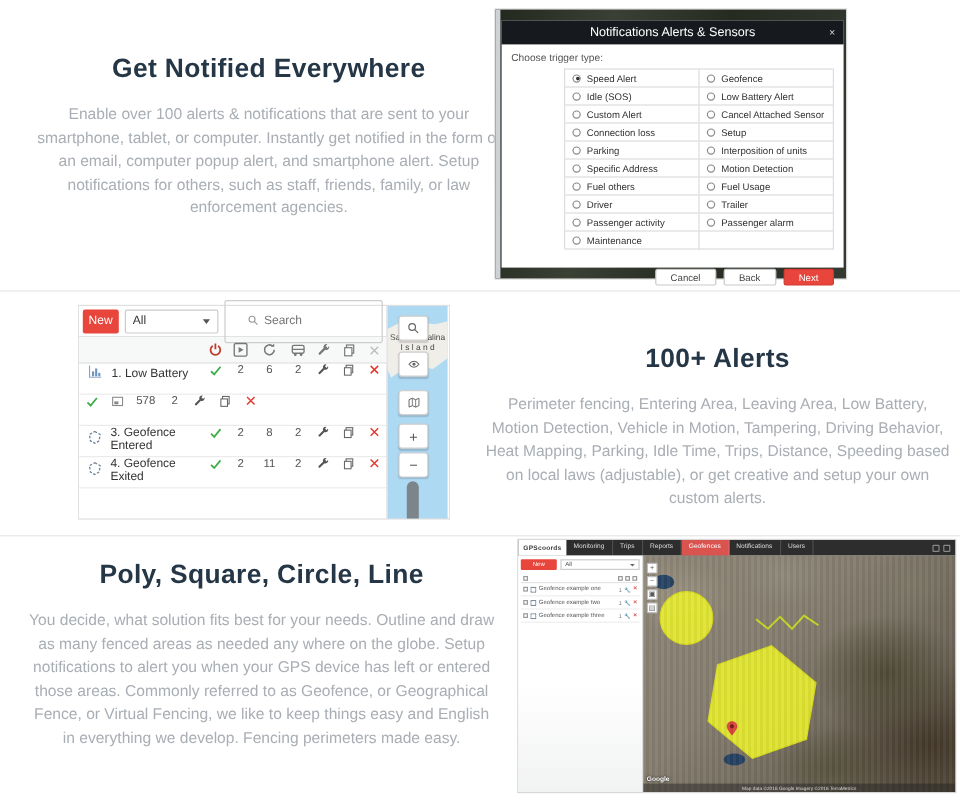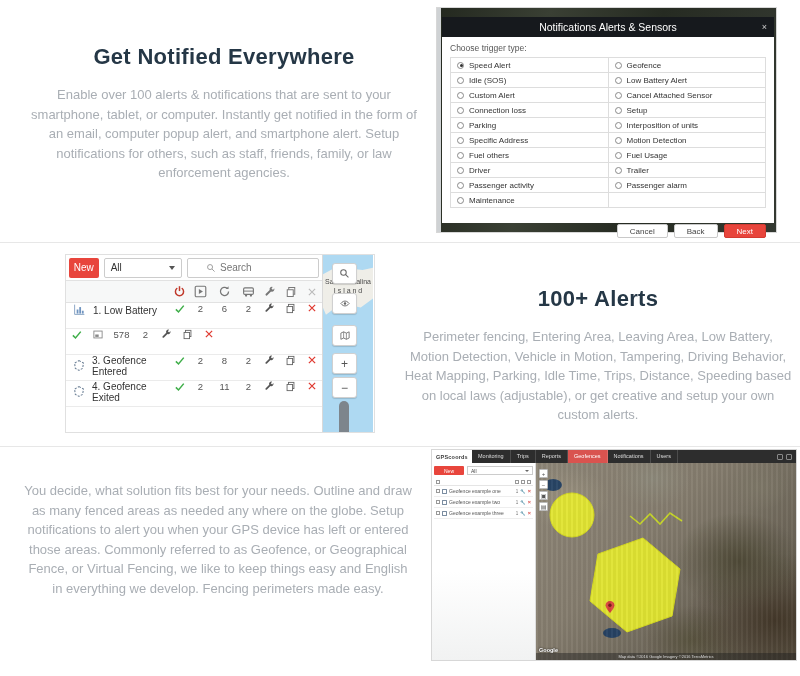--- a/index.html
+++ b/index.html
@@ -11,31 +11,31 @@
   
   .txtblock { position:absolute; text-align:center; }
   .txtblock h2 { color:#253746; font-size:22px; font-weight:bold; letter-spacing:.3px; }
   .txtblock p { margin-top:15px; color:#a9aeb4; font-size:13px; line-height:1.5; }
 
   .s1-text { left:28px; top:44px; width:392px; }
   .s2-text { left:404px; top:286px; width:388px; }
   .s3-text { left:22px; top:466px; width:392px; }
 
   
-  .shot1 { position:absolute; left:437px; top:8px; width:339px; height:224px;
+  .shot1 { position:absolute; left:413px; top:8px; width:292px; height:224px;
            background:linear-gradient(100deg,#23281f,#3a4034 30%,#262b22 60%,#343931);
            box-shadow:0 0 0 1px #d7d7d7; }
   .shot1-leftstrip { position:absolute; left:0; top:0; width:4px; height:100%; background:#cfd2d4; }
   .dialog { position:absolute; left:5px; top:9px; right:2px; height:206px; background:#fff; }
   .dialog-title { height:20px; background:#16191d; color:#fff; font-size:10.5px;
                   line-height:20px; text-align:center; position:relative; }
   .dialog-close { position:absolute; right:7px; top:0; color:#cfcfcf; font-size:9px; cursor:default; }
   .dialog-body { padding:6px 8px 0 8px; }
   .dialog-prompt { font-size:8.5px; color:#555; margin-bottom:4px; }
-  .tgrid { display:grid; grid-template-columns:1fr 1fr; border-top:1px solid #ddd; border-left:1px solid #ddd; }
+  .tgrid { display:grid; grid-template-columns:1fr 1fr; border-top:1px solid #ddd; border-left:1px solid #ddd;margin-left:44px; }
   .tcell { height:15px; border-right:1px solid #ddd; border-bottom:1px solid #ddd;
            display:flex; align-items:center; padding-left:6px; font-size:8px; color:#333; gap:5px; }
   .radio { width:7px; height:7px; border:1px solid #8a8a8a; border-radius:50%; position:relative; flex:0 0 auto; }
   .radio.sel::after { content:""; position:absolute; left:1.5px; top:1.5px; width:3px; height:3px;
                       background:#333; border-radius:50%; }
   .dialog-footer { display:flex; justify-content:flex-end; gap:6px; margin-top:16px; }
   .dbtn { height:14px; padding:0 12px; font-size:8px; border:1px solid #c9c9c9; background:#fff;
           color:#444; border-radius:2px; font-family:inherit; }
   .dbtn.next { background:#e8453c; border-color:#d43a31; color:#fff; }
 
@@ -44,21 +44,21 @@
            box-shadow:0 0 0 1px #e0e0e0; }
   .panel { width:257px; background:#fff; border-right:1px solid #d9d9d9; }
   .panel-toolbar { height:26px; display:flex; align-items:center; gap:5px; padding:0 3px;
                    border-bottom:1px solid #e2e2e2; }
   .btn-new { width:36px; height:20px; background:#e8453c; color:#fff; border:none; font-size:10px;
              border-radius:2px; font-family:inherit; }
   .dd { width:92px; height:20px; border:1px solid #ccc; border-radius:2px; display:flex;
         align-items:center; padding:0 6px; font-size:10px; color:#333; justify-content:space-between; }
   .caret { width:0; height:0; border-left:3.5px solid transparent; border-right:3.5px solid transparent;
            border-top:4px solid #555; }
-  .searchbox { flex:1; height:20px; border:1px solid #ccc; border-radius:2px; display:flex;
+  .searchbox { flex:1; height:36px; border:1px solid #ccc; border-radius:2px; display:flex;
                align-items:center; padding:0 18px; gap:4px; }
   .searchbox input { border:none; outline:none; width:80px; font-size:10px; color:#444;
                      font-family:inherit; background:transparent; }
   .panel-header { height:22px; background:#f7f8f8; border-bottom:1px solid #e2e2e2;
                   display:flex; align-items:center; justify-content:flex-end; }
   .col { width:21px; display:flex; justify-content:center; align-items:center; flex:0 0 auto; }
   .col.wide { width:27px; }
   .prow { height:26px; border-bottom:1px solid #ebebeb; display:flex; align-items:flex-start; }
   .prow-label { flex:1; display:flex; align-items:center; gap:6px; padding-left:6px;
                 font-size:10px; color:#333; }
@@ -476,20 +476,21 @@
   </div>
 
   <div class="txtblock s2-text">
     <h2>100+ Alerts</h2>
     <p>Perimeter fencing, Entering Area, Leaving Area, Low Battery, Motion Detection, Vehicle in Motion, Tampering, Driving Behavior, Heat Mapping, Parking, Idle Time, Trips, Distance, Speeding based on local laws (adjustable), or get creative and setup your own custom alerts.</p>
   </div>
 
   <div class="divider" style="top:446px"></div>
 
   <div class="txtblock s3-text">
+    <h2>Poly, Square, Circle, Line</h2>
     <p>You decide, what solution fits best for your needs. Outline and draw as many fenced areas as needed any where on the globe. Setup notifications to alert you when your GPS device has left or entered those areas. Commonly referred to as Geofence, or Geographical Fence, or Virtual Fencing, we like to keep things easy and English in everything we develop. Fencing perimeters made easy.</p>
   </div>
 
   <div class="shot3">
     <div class="s3-topbar">
       <div class="s3-logo">GPScoords</div>
       <div class="s3-tabs">
         <span class="s3-tab">Monitoring</span>
         <span class="s3-tab">Trips</span>
         <span class="s3-tab">Reports</span>

